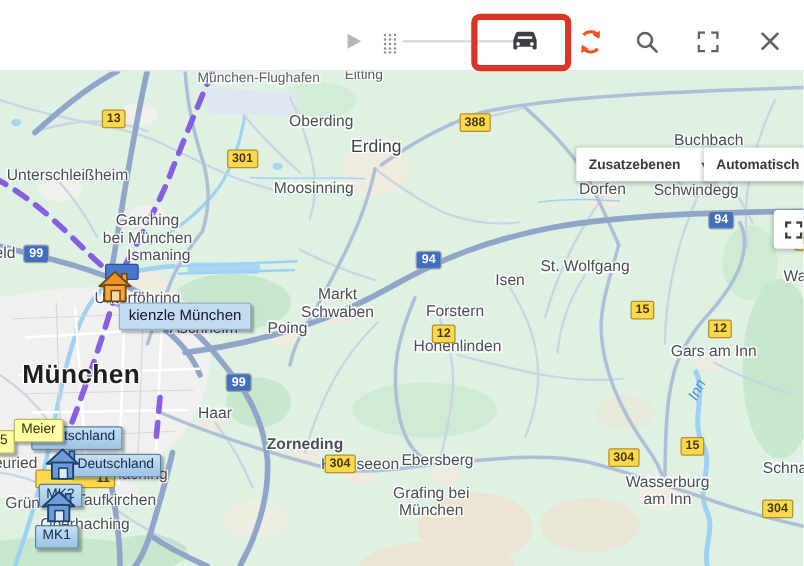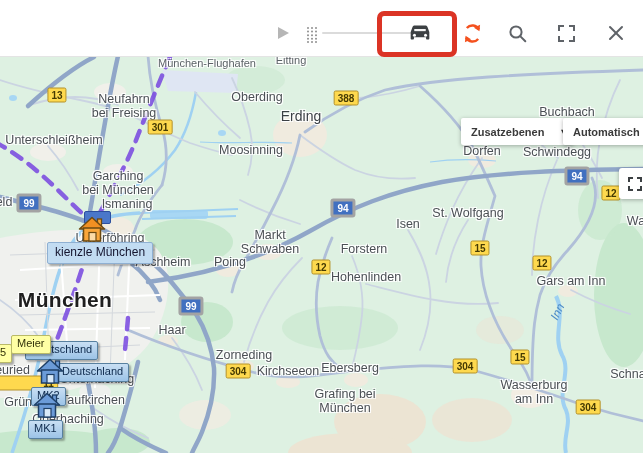--- a/index.html
+++ b/index.html
@@ -20,27 +20,27 @@
        color:#4a4f54;font-size:12.5px;line-height:1.1;
        text-shadow:-1px -1px 0 rgba(255,255,255,.95),1px -1px 0 rgba(255,255,255,.95),
                    -1px 1px 0 rgba(255,255,255,.95),1px 1px 0 rgba(255,255,255,.95),0 0 3px #fff;}
   .lbl.sm{font-size:11px;color:#5c6267;}
   .lbl.md{font-size:12.5px;}
   .lbl.town{font-size:14px;color:#3b4045;}
   .lbl.city{font-size:21px;font-weight:bold;color:#1f1f1f;letter-spacing:.3px;}
   .lbl.water{font-size:12px;font-style:italic;color:#4e8cc6;text-shadow:none;}
   .badge{position:absolute;transform:translate(-50%,-50%);font-size:10px;font-weight:bold;
          padding:0 3px;border-radius:2px;line-height:13px;}
-  .badge-yellow{background:#fed94e;border:1px solid #b3912a;color:#453a02;}
-  .badge-blue{background:#4170c0;border:3px solid #a3a3a3;color:#fff;border-radius:3px;padding:0 4px;}
+  .badge-yellow{background:#fed94e;border:1px solid #b3912a;color:#453a02;margin-left:34px;}
+  .badge-blue{background:#4170c0;border:1px solid #a3a3a3;color:#fff;border-radius:3px;padding:0 4px;}
   .tip{position:absolute;font-size:11px;line-height:1.25;padding:1px 5px 2px;border-radius:2px;
        white-space:nowrap;box-shadow:2px 2px 2px rgba(0,0,0,.3);cursor:pointer;}
   .tooltip-blue{background:linear-gradient(180deg,#c9dff3,#9cc3e7);border:1px solid #58809f;color:#0e2a4d;}
   .tooltip-yellow{background:#ffffa4;border:1px solid #b9b968;color:#33330a;}
-  .tooltip-light{background:#c2dcf2;border:1px solid #8fb0d2;color:#14142e;font-size:12px;padding:2px 7px 3px;}
+  .tooltip-light{background:#c2dcf2;border:1px solid #8fb0d2;color:#14142e;font-size:12px;padding:2px 7px 3px;margin-left:48px;}
   .hidden-frag{position:absolute;width:25px;height:11px;background:#4a77c9;border:1px solid #2c4f9e;border-radius:2px;}
   .house{position:absolute;width:30px;height:30px;cursor:pointer;}
   .ctl-btn{position:absolute;top:62px;height:27px;background:#fff;border-radius:2px;
            box-shadow:0 1px 4px rgba(0,0,0,.3);display:flex;align-items:center;gap:17px;
            padding:0 9px 0 10px;font-size:11px;font-weight:bold;color:#3a3a3a;cursor:pointer;z-index:20;}
   .ctl-arrow{font-size:8px;color:#333;}
   .map-fullscreen{position:absolute;left:619px;top:112px;width:31px;height:31px;background:#fff;
                   border-radius:3px;box-shadow:0 1px 4px rgba(0,0,0,.3);display:flex;align-items:center;
                   justify-content:center;cursor:pointer;z-index:20;}
 </style>
@@ -248,42 +248,40 @@
         <path d="M128,318 C127,330 126,340 125,350"></path>
       </g>
     </svg>
 
     <div class="layer">
         <div class="lbl sm" style="left: 207px; top: 63px;">München-Flughafen</div>
         <div class="lbl sm" style="left: 291px; top: 60px;">Eitting</div>
         <div class="lbl md" style="left: 257px; top: 98px;">Oberding</div>
         <div class="lbl town" style="left: 301px; top: 117px;">Erding</div>
         <div class="lbl md" style="left: 251px; top: 151px; text-align: center;">Moosinning</div>
-        <div class="lbl md" style="left: 124px; top: 107px;">Neufahrn
-bei Freising</div>
         <div class="lbl md" style="left: 54px; top: 141px;">Unterschleißheim</div>
         <div class="lbl md" style="left: 118px; top: 184px;">Garching
 bei München</div>
         <div class="lbl md" style="left: 127px; top: 205px;">Ismaning</div>
         <div class="lbl md" style="left: 110px; top: 239px;">Unterföhring</div>
         <div class="lbl md" style="left: 163px; top: 263px;">Aschheim</div>
         <div class="lbl city" style="left: 65px; top: 300px;">München</div>
         <div class="lbl md" style="left: 172px; top: 331px;">Haar</div>
         <div class="lbl md" style="left: 270px; top: 243px;">Markt
 Schwaben</div>
         <div class="lbl md" style="left: 230px; top: 263px;">Poing</div>
         <div class="lbl md" style="left: 352px; top: 250px; padding-left: 24px;">Forstern</div>
         <div class="lbl md" style="left: 366px; top: 278px;">Hohenlinden</div>
         <div class="lbl md" style="left: 408px; top: 225px;">Isen</div>
         <div class="lbl md" style="left: 468px; top: 214px;">St. Wolfgang</div>
         <div class="lbl md" style="left: 482px; top: 152px;">Dorfen</div>
         <div class="lbl md" style="left: 557px; top: 153px;">Schwindegg</div>
         <div class="lbl md" style="left: 567px; top: 113px;">Buchbach</div>
         <div class="lbl md" style="left: 571px; top: 282px;">Gars am Inn</div>
-        <div class="lbl md" style="left: 244px; top: 356px;">Zorneding</div>
+        <div class="lbl md" style="left: 244px; top: 356px; font-weight: bold;">Zorneding</div>
         <div class="lbl md" style="left: 288px; top: 372px;">Kirchseeon</div>
         <div class="lbl md" style="left: 350px; top: 369px;">Ebersberg</div>
         <div class="lbl md" style="left: 345px; top: 402px;">Grafing bei
 München</div>
         <div class="lbl md" style="left: 534px; top: 393px;">Wasserburg
 am Inn</div>
         <div class="lbl md" style="left: 93px; top: 401px;">Taufkirchen</div>
         <div class="lbl md" style="left: 97px; top: 380px;">Unterhaching</div>
         <div class="lbl md" style="left: 68px; top: 420px;">Oberhaching</div>
         <div class="lbl md" style="left: 31px; top: 403px;">Grünwald</div>

